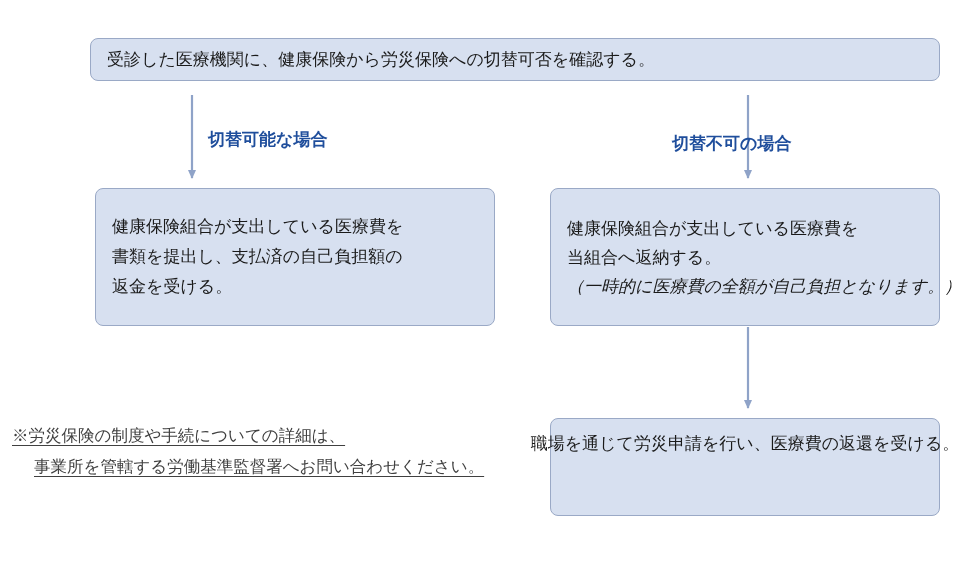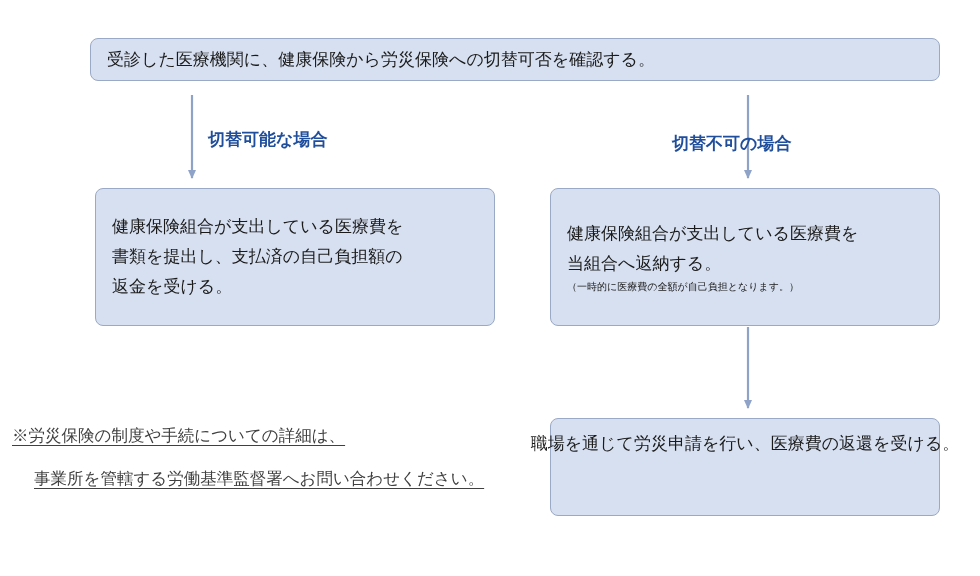--- a/index.html
+++ b/index.html
@@ -28,23 +28,24 @@
     font-size: 17px;
     line-height: 1.75;
     padding: 10px 16px;
   }
   .box .line {
     display: block;
     white-space: pre;
   }
   .box .note {
     display: block;
-    font-size: 10px;
+    font-size: 17px;
     line-height: 1.6;
     white-space: pre;
+    font-style: italic;
   }
   .branch-label {
     position: absolute;
     color: #1f4e9c;
     font-weight: bold;
     font-size: 17px;
     white-space: pre;
   }
   .footnote {
     position: absolute;
@@ -53,21 +54,20 @@
     line-height: 1.9;
   }
   .footnote .fline {
     display: block;
     white-space: pre;
     text-decoration: underline;
     text-underline-offset: 4px;
   }
   .footnote .fline.indent {
     padding-left: 22px;
-    margin-top: 12px;
   }
   svg.arrows {
     position: absolute;
     left: 0;
     top: 0;
     width: 980px;
     height: 576px;
     pointer-events: none;
   }
 </style>

